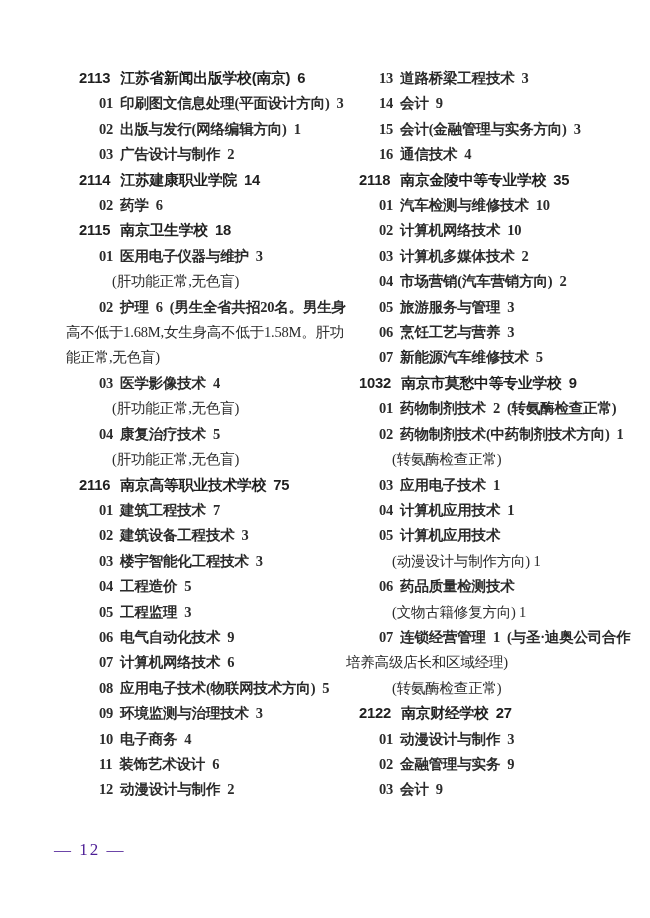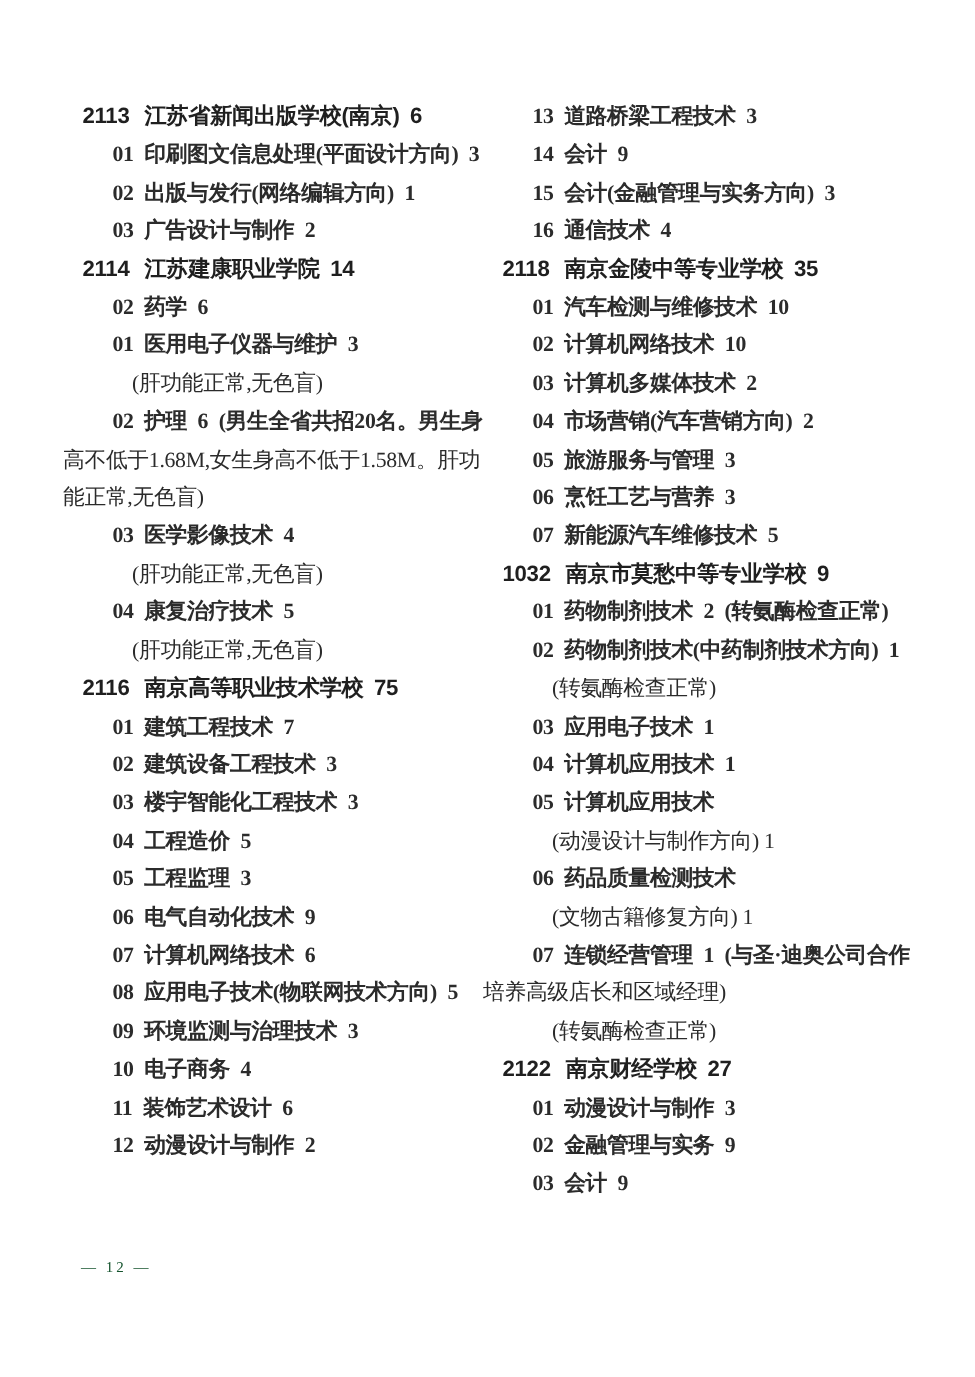--- a/index.html
+++ b/index.html
@@ -17,20 +17,21 @@
   }
   .page {
     position: absolute;
     inset: 0;
     background: #ffffff;
   }
   .column {
     position: absolute;
     top: 66px;
     width: 296px;
+    margin-left: 24px;
   }
   .column-left  { left: 42px;  }
   .column-right { left: 322px; }
   .line {
     line-height: 25.4px;
     font-size: 14.5px;
     white-space: nowrap;
     letter-spacing: -0.2px;
   }
   .line.school {
@@ -43,37 +44,38 @@
   .line.program     { padding-left: 33px; font-weight: bold; }
   .line.cont-indent { padding-left: 46px; }
   .line.cont-flush  { padding-left: 0; }
   .seg { display: inline-block; }
   .seg.gap-wide   { margin-right: 10px; }
   .seg.gap-normal { margin-right: 7px; }
   .footer {
     position: absolute;
     left: 54px;
     top: 840px;
-    font-size: 10px;
-    color: #14532d;
+    font-size: 17px;
+    color: #4c1d95;
     letter-spacing: 2px;
     font-family: "Liberation Serif", "DejaVu Serif", serif;
   }
 </style>
 </head>
 <body>
 
 <div class="page">
   <div class="column column-left">
       <div class="line school"><span class="seg gap-wide">2113</span><span class="seg gap-normal">江苏省新闻出版学校(南京)</span><span class="seg">6</span></div>
       <div class="line program"><span class="seg gap-normal">01</span><span class="seg gap-normal">印刷图文信息处理(平面设计方向)</span><span class="seg">3</span></div>
       <div class="line program"><span class="seg gap-normal">02</span><span class="seg gap-normal">出版与发行(网络编辑方向)</span><span class="seg">1</span></div>
       <div class="line program"><span class="seg gap-normal">03</span><span class="seg gap-normal">广告设计与制作</span><span class="seg">2</span></div>
       <div class="line school"><span class="seg gap-wide">2114</span><span class="seg gap-normal">江苏建康职业学院</span><span class="seg">14</span></div>
       <div class="line program"><span class="seg gap-normal">02</span><span class="seg gap-normal">药学</span><span class="seg">6</span></div>
+      <div class="line school"><span class="seg gap-wide">2115</span><span class="seg gap-normal">南京卫生学校</span><span class="seg">18</span></div>
       <div class="line program"><span class="seg gap-normal">01</span><span class="seg gap-normal">医用电子仪器与维护</span><span class="seg">3</span></div>
       <div class="line cont-indent"><span class="seg">(肝功能正常,无色盲)</span></div>
       <div class="line program"><span class="seg gap-normal">02</span><span class="seg gap-normal">护理</span><span class="seg gap-normal">6</span><span class="seg">(男生全省共招20名。男生身</span></div>
       <div class="line cont-flush"><span class="seg">高不低于1.68M,女生身高不低于1.58M。肝功</span></div>
       <div class="line cont-flush"><span class="seg">能正常,无色盲)</span></div>
       <div class="line program"><span class="seg gap-normal">03</span><span class="seg gap-normal">医学影像技术</span><span class="seg">4</span></div>
       <div class="line cont-indent"><span class="seg">(肝功能正常,无色盲)</span></div>
       <div class="line program"><span class="seg gap-normal">04</span><span class="seg gap-normal">康复治疗技术</span><span class="seg">5</span></div>
       <div class="line cont-indent"><span class="seg">(肝功能正常,无色盲)</span></div>
       <div class="line school"><span class="seg gap-wide">2116</span><span class="seg gap-normal">南京高等职业技术学校</span><span class="seg">75</span></div>

